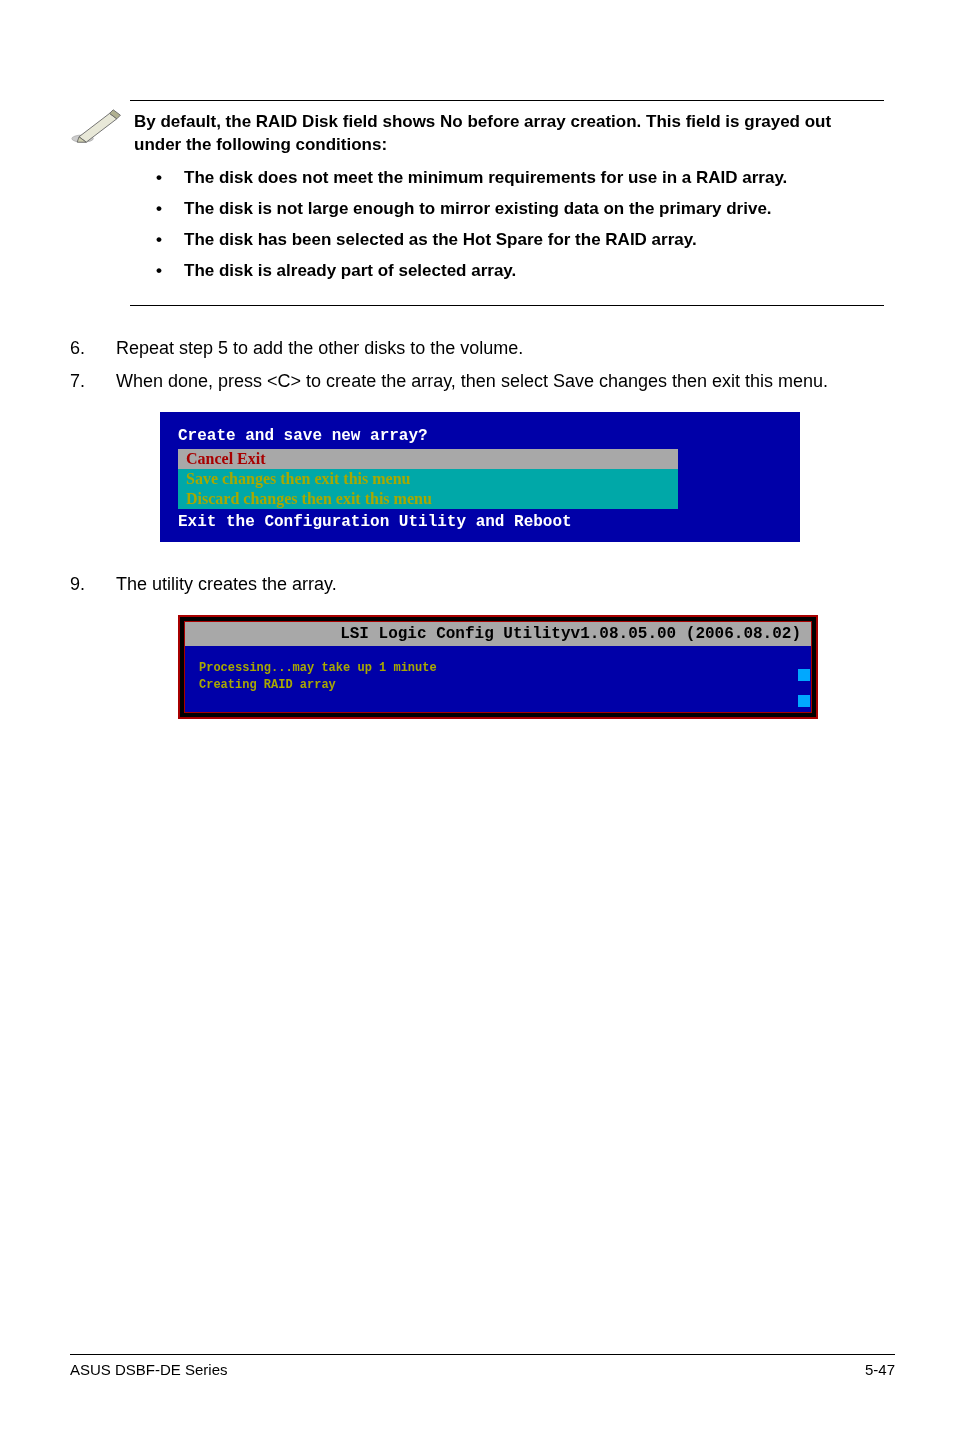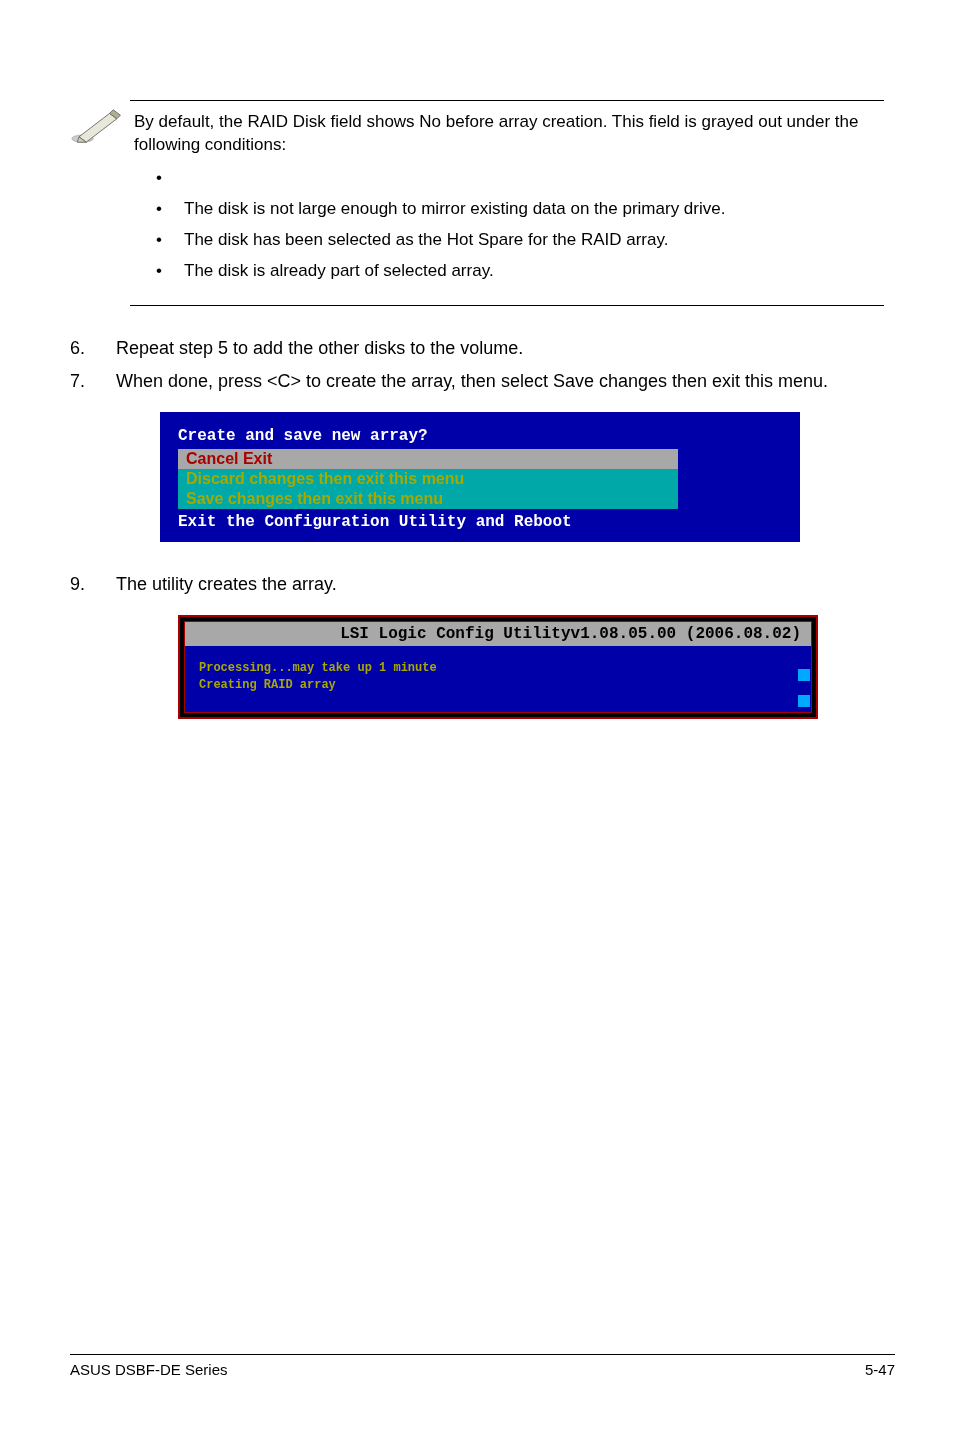--- a/index.html
+++ b/index.html
@@ -24,20 +24,21 @@
     width: 60px;
     flex-shrink: 0;
     padding-top: 8px;
   }
   .note-icon svg { width: 54px; height: 36px; }
   .note-body {
     flex: 1;
     border-top: 1px solid #000;
     border-bottom: 1px solid #000;
     padding: 10px 4px 14px 4px;
+    font-weight: bold;
   }
   .note-intro {
     font-size: 17px;
     line-height: 1.35;
     color: #000;
     margin-bottom: 10px;
   }
   .note-list {
     list-style: none;
     padding: 0;
@@ -82,21 +83,21 @@
     font-size: 16px;
     color: #fff;
     padding: 1px 18px;
     white-space: pre;
   }
   .bios-menu-wrap {
     margin: 3px 18px 3px 18px;
     width: 500px;
   }
   .bios-menu-item {
-    font-family: Liberation Sans, sans-serif;
+    font-family: Liberation Serif, serif;
     font-weight: bold;
     font-size: 16px;
     background: #00a8a8;
     color: #a8a800;
     padding: 1px 8px;
     white-space: pre;
   }
   .bios-menu-item.sel {
     background: #a8a8a8;
     color: #a80000;
@@ -161,20 +162,21 @@
         <path d="M 10 32 L 44 6 L 52 12 L 18 38 Z" fill="#e8e8d8" stroke="#666" stroke-width="1"></path>
         <path d="M 44 6 L 52 12 L 56 8 L 48 2 Z" fill="#b0b090" stroke="#666" stroke-width="1"></path>
         <path d="M 10 32 L 18 38 L 8 38 Z" fill="#d0d0b0" stroke="#666" stroke-width="1"></path>
       </svg>
     </div>
     <div class="note-body">
       <div class="note-intro">By default, the RAID Disk field shows No before array creation. This field is grayed out under the following conditions:</div>
       <ul class="note-list">
         <li>
             <span class="bullet">•</span>
+            <span>The disk does not meet the  minimum requirements for use in a RAID array.</span>
           </li>
         <li>
             <span class="bullet">•</span>
             <span>The disk is not large enough to mirror existing data on the primary drive.</span>
           </li>
         <li>
             <span class="bullet">•</span>
             <span>The disk has been selected as the Hot Spare for the RAID array.</span>
           </li>
         <li>
@@ -193,22 +195,22 @@
     <li>
       <span class="step-num">7.</span>
       <span class="step-text">When done, press &lt;C&gt; to create the array, then select Save changes then exit this menu.</span>
     </li>
   </ol>
 
   <div class="bios-box">
     <div class="bios-line">Create and save new array?</div>
     <div class="bios-menu-wrap">
       <div class="bios-menu-item sel">Cancel Exit</div>
+      <div class="bios-menu-item">Save changes then exit this menu</div>
       <div class="bios-menu-item">Discard changes then exit this menu</div>
-      <div class="bios-menu-item">Save changes then exit this menu</div>
     </div>
     <div class="bios-line">Exit the Configuration Utility and Reboot</div>
   </div>
 
   <ol class="steps">
     <li>
       <span class="step-num">9.</span>
       <span class="step-text">The utility creates the array.</span>
     </li>
   </ol>

